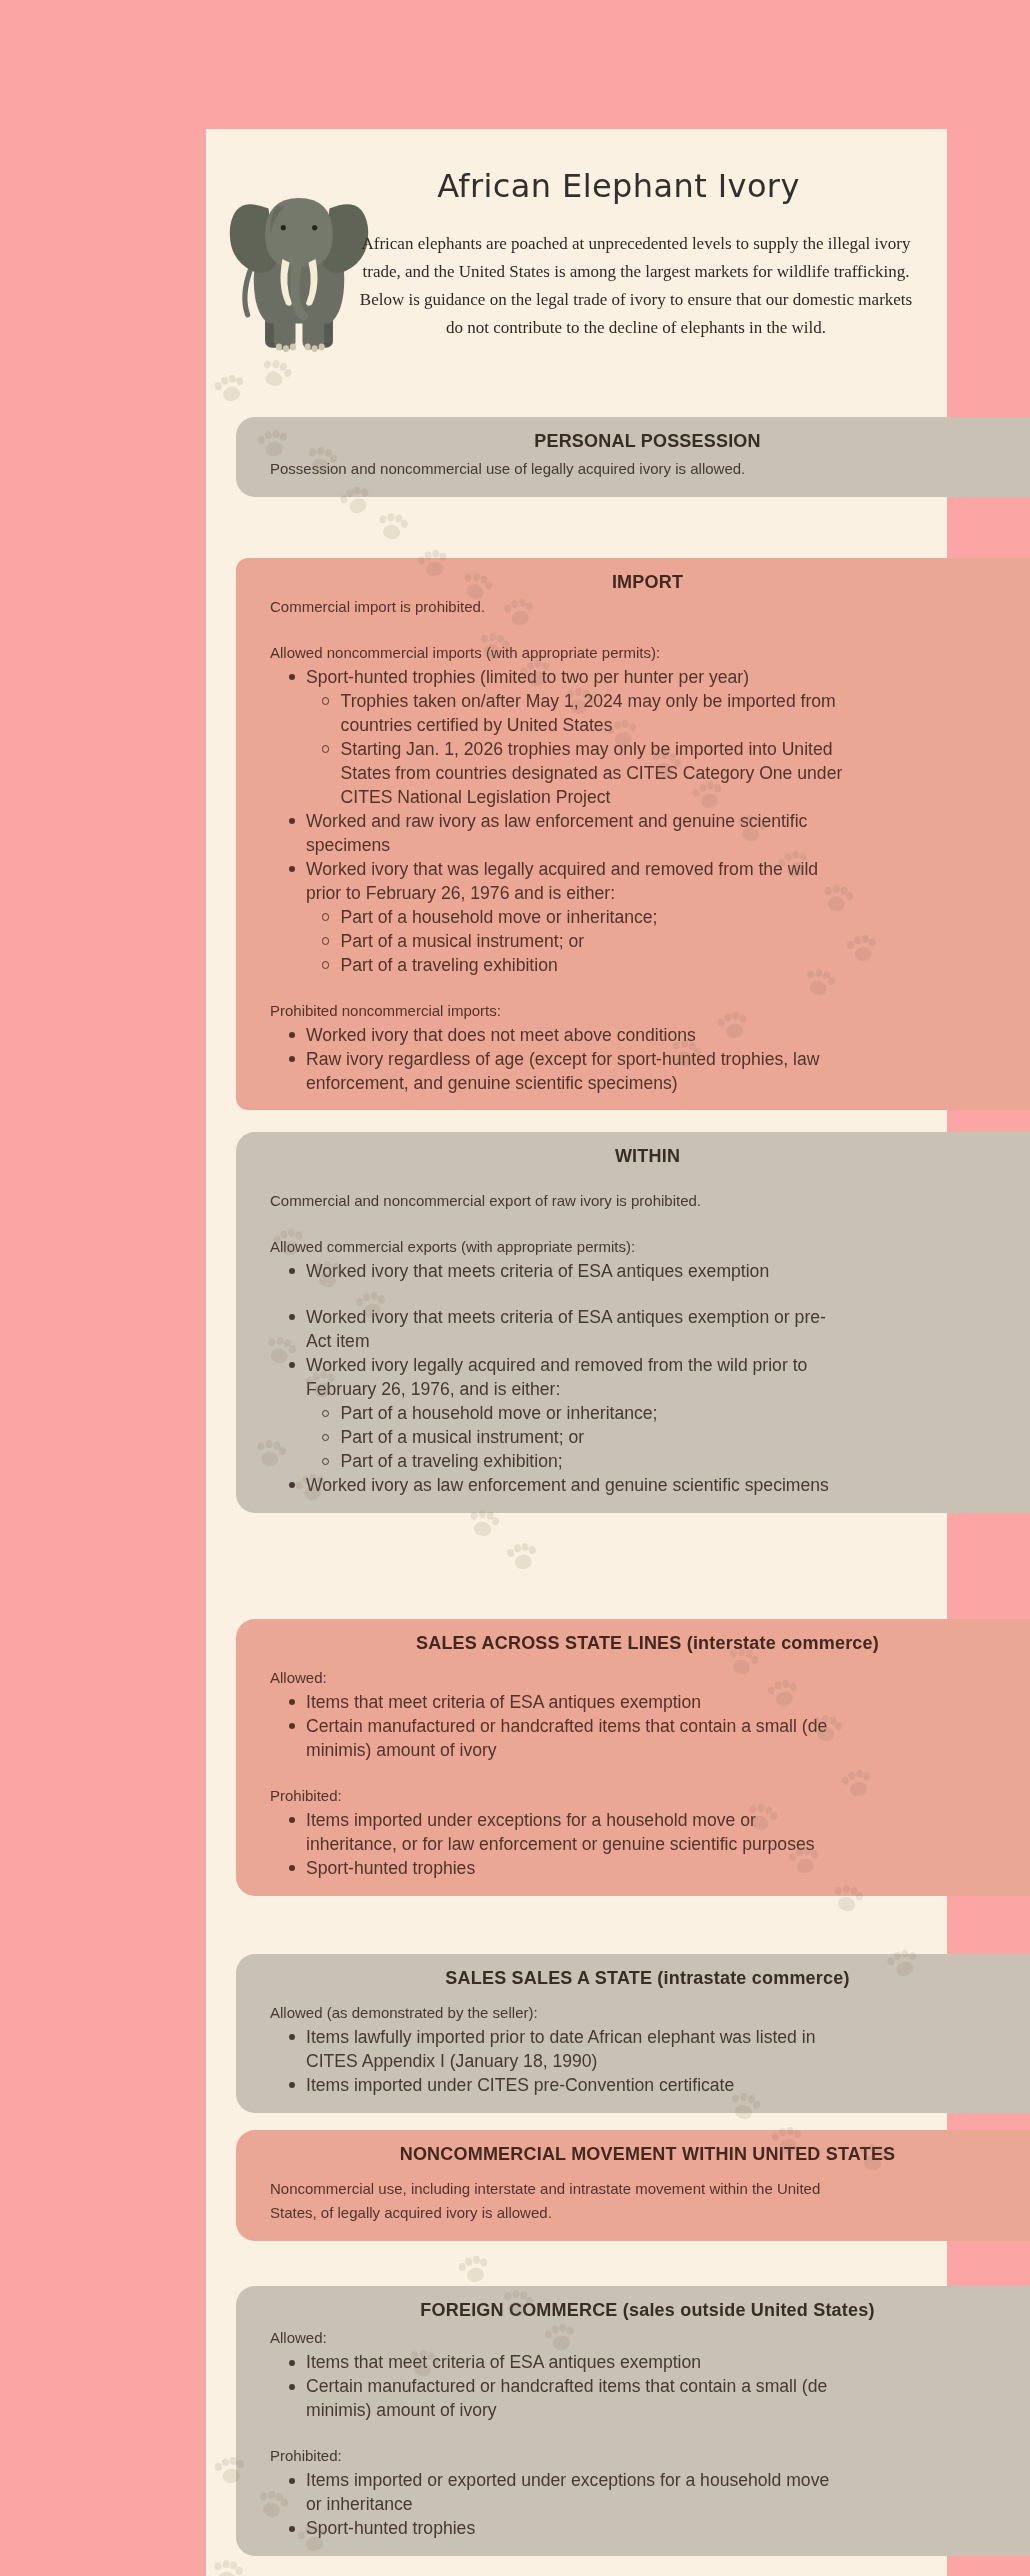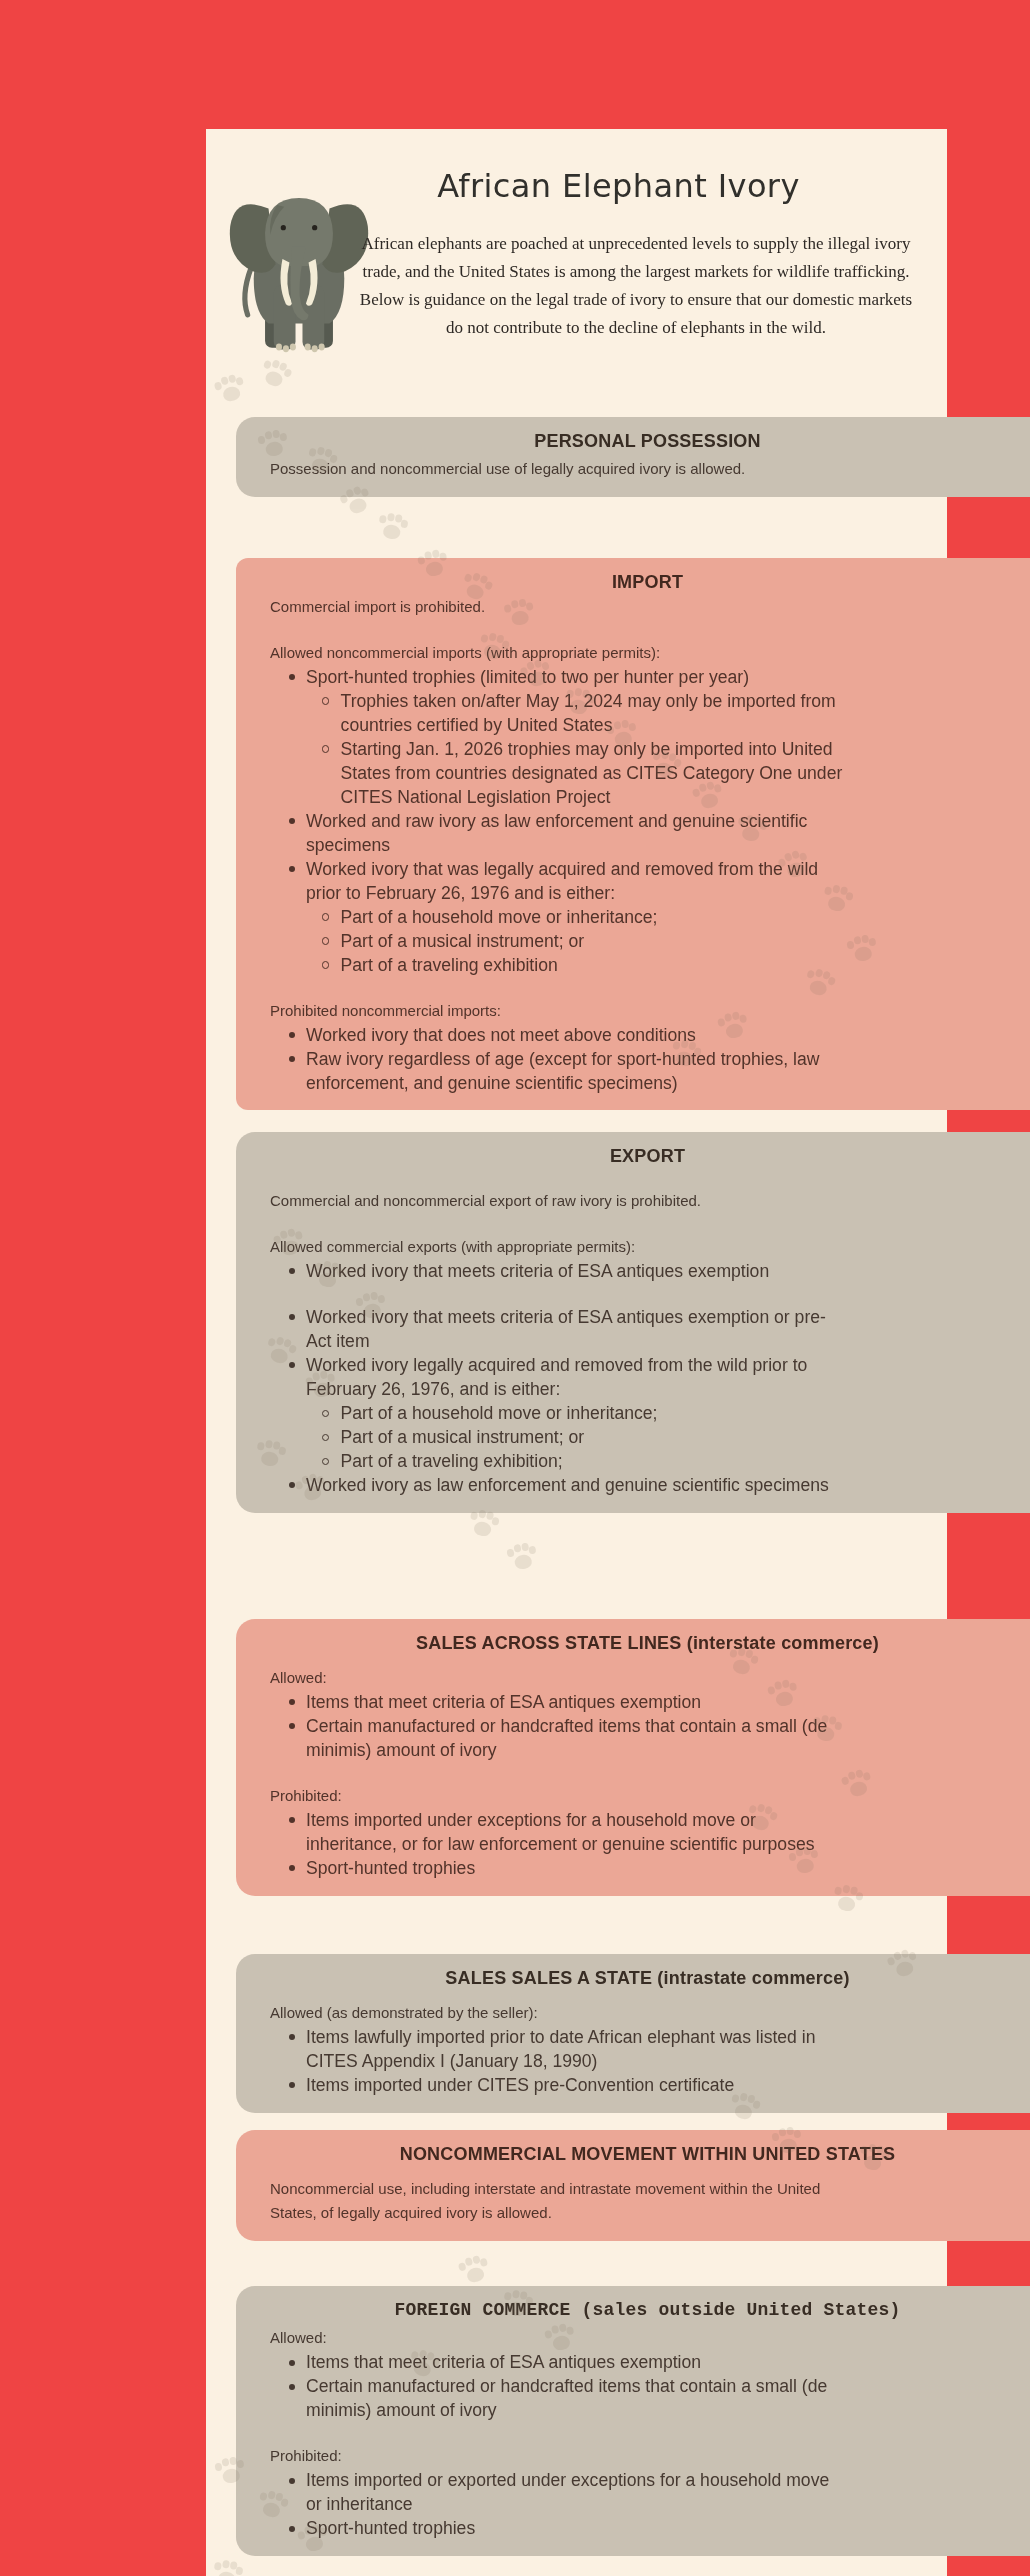--- a/index.html
+++ b/index.html
@@ -1,17 +1,17 @@
 <!DOCTYPE html>
 <html style="font-size:13.7px"><head>
 <meta charset="utf-8">
 <style>
   html,body{margin:0;padding:0;}
   .page{
-    position:relative;width:1030px;height:2576px;background:#ef4444;overflow:hidden;
+    position:relative;width:1030px;height:2576px;background:#fca5a5;overflow:hidden;
     font-family:"Liberation Sans",sans-serif;
   }
   .panel{
     position:absolute;left:206px;top:129px;width:741px;height:2447px;
     background:#fbf1e2;
   }
   
   .elephant{position:absolute;left:19px;top:53px;width:148px;height:175px;}
   .page-title{
     position:absolute;left:129px;top:38px;width:567px;margin:0;
@@ -58,21 +58,21 @@
   #sec-personal-possession{top:288px;}
   #sec-import{top:429px;border-radius:12px;}
   #sec-export{top:1003px;}
   #sec-sales-across-state-lines{top:1490px;}
   #sec-sales-within-a-state{top:1825px;}
   #sec-noncommercial-movement{top:2001px;}
   #sec-foreign-commerce{top:2157px;}
   #sec-personal-possession .box-title{margin-bottom:5.2px;}
   #sec-import .box-title{margin-bottom:1.7px;}
   #sec-export .box-title{margin-bottom:22px;}
-  #sec-foreign-commerce .box-title{margin-bottom:5.2px;font-family:Liberation Mono, monospace;}
+  #sec-foreign-commerce .box-title{margin-bottom:5.2px;}
   #sec-personal-possession .para{max-width:481px;}
   #sec-export p.para:first-of-type{max-width:481px;}
   #sec-noncommercial-movement .para{max-width:567px;}
   #sec-sales-within-a-state .lvl1 .li-text{max-width:526px;}
   
   .paw{position:absolute;width:29px;height:27.5px;opacity:0.14;pointer-events:none;z-index:2;}
   .paw::before{
     content:"";position:absolute;left:6px;top:11px;width:17px;height:13.7px;
     background:#7d6f5c;border-radius:50% 50% 46% 46%;
   }
@@ -164,21 +164,21 @@
           <div class="li lvl1">
             <span class="marker"></span>
             <span class="li-text">Worked ivory that does not meet above conditions</span>
           </div>
           <div class="li lvl1">
             <span class="marker"></span>
             <span class="li-text">Raw ivory regardless of age (except for sport-hunted trophies, law enforcement, and genuine scientific specimens)</span>
           </div>
         </section>
         <section class="box gray" id="sec-export">
-          <h2 class="box-title">EXPORT</h2>
+          <h2 class="box-title">WITHIN</h2>
           <p class="para">Commercial and noncommercial export of raw ivory is prohibited.</p>
           <div class="spacer"></div>
           <p class="para">Allowed commercial exports (with appropriate permits):</p>
           <div class="li lvl1">
             <span class="marker"></span>
             <span class="li-text">Worked ivory that meets criteria of ESA antiques exemption</span>
           </div>
           <div class="spacer"></div>
           <div class="li lvl1">
             <span class="marker"></span>

